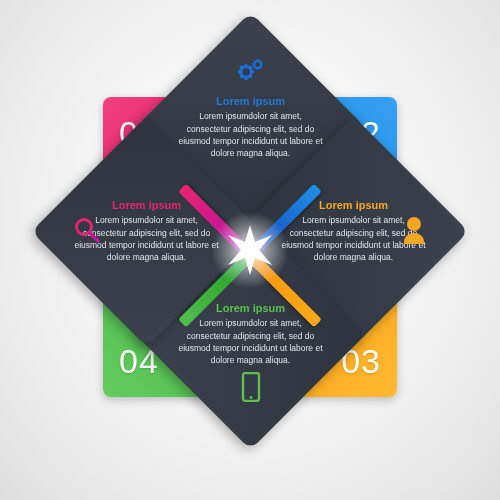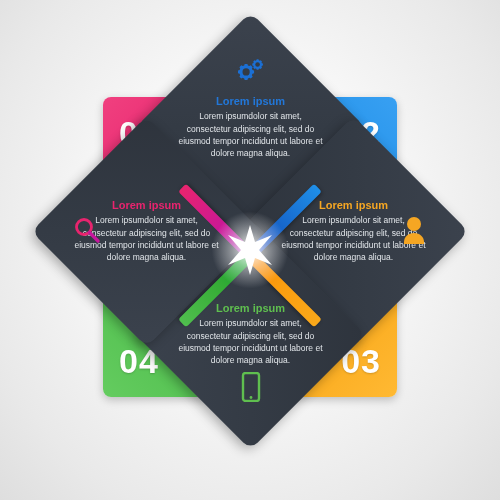--- a/index.html
+++ b/index.html
@@ -9,21 +9,21 @@
     background:radial-gradient(ellipse at 50% 45%, #ffffff 0%, #f7f7f7 42%, #e9e9e9 78%, #dedede 100%);
   }
   #stage{position:relative;width:500px;height:500px;}
 
   
   .numsq{
     position:absolute;width:140px;height:140px;border-radius:8px;
     box-shadow:0 3px 9px rgba(0,0,0,.22);
   }
   .numsq .num{
-    position:absolute;color:#fff;font-size:34px;font-weight:bold;
+    position:absolute;color:#fff;font-size:34px;font-weight:normal;
     letter-spacing:1px;line-height:1;text-shadow:0 1px 2px rgba(0,0,0,.18);
   }
   #sq01{left:103px;top:97px;}
   #sq01 .num{left:16px;top:19px;}
   #sq02{left:257px;top:97px;}
   #sq02 .num{right:16px;top:19px;}
   #sq03{left:257px;top:257px;}
   #sq03 .num{right:16px;bottom:19px;}
   #sq04{left:103px;top:257px;}
   #sq04 .num{left:16px;bottom:19px;}

